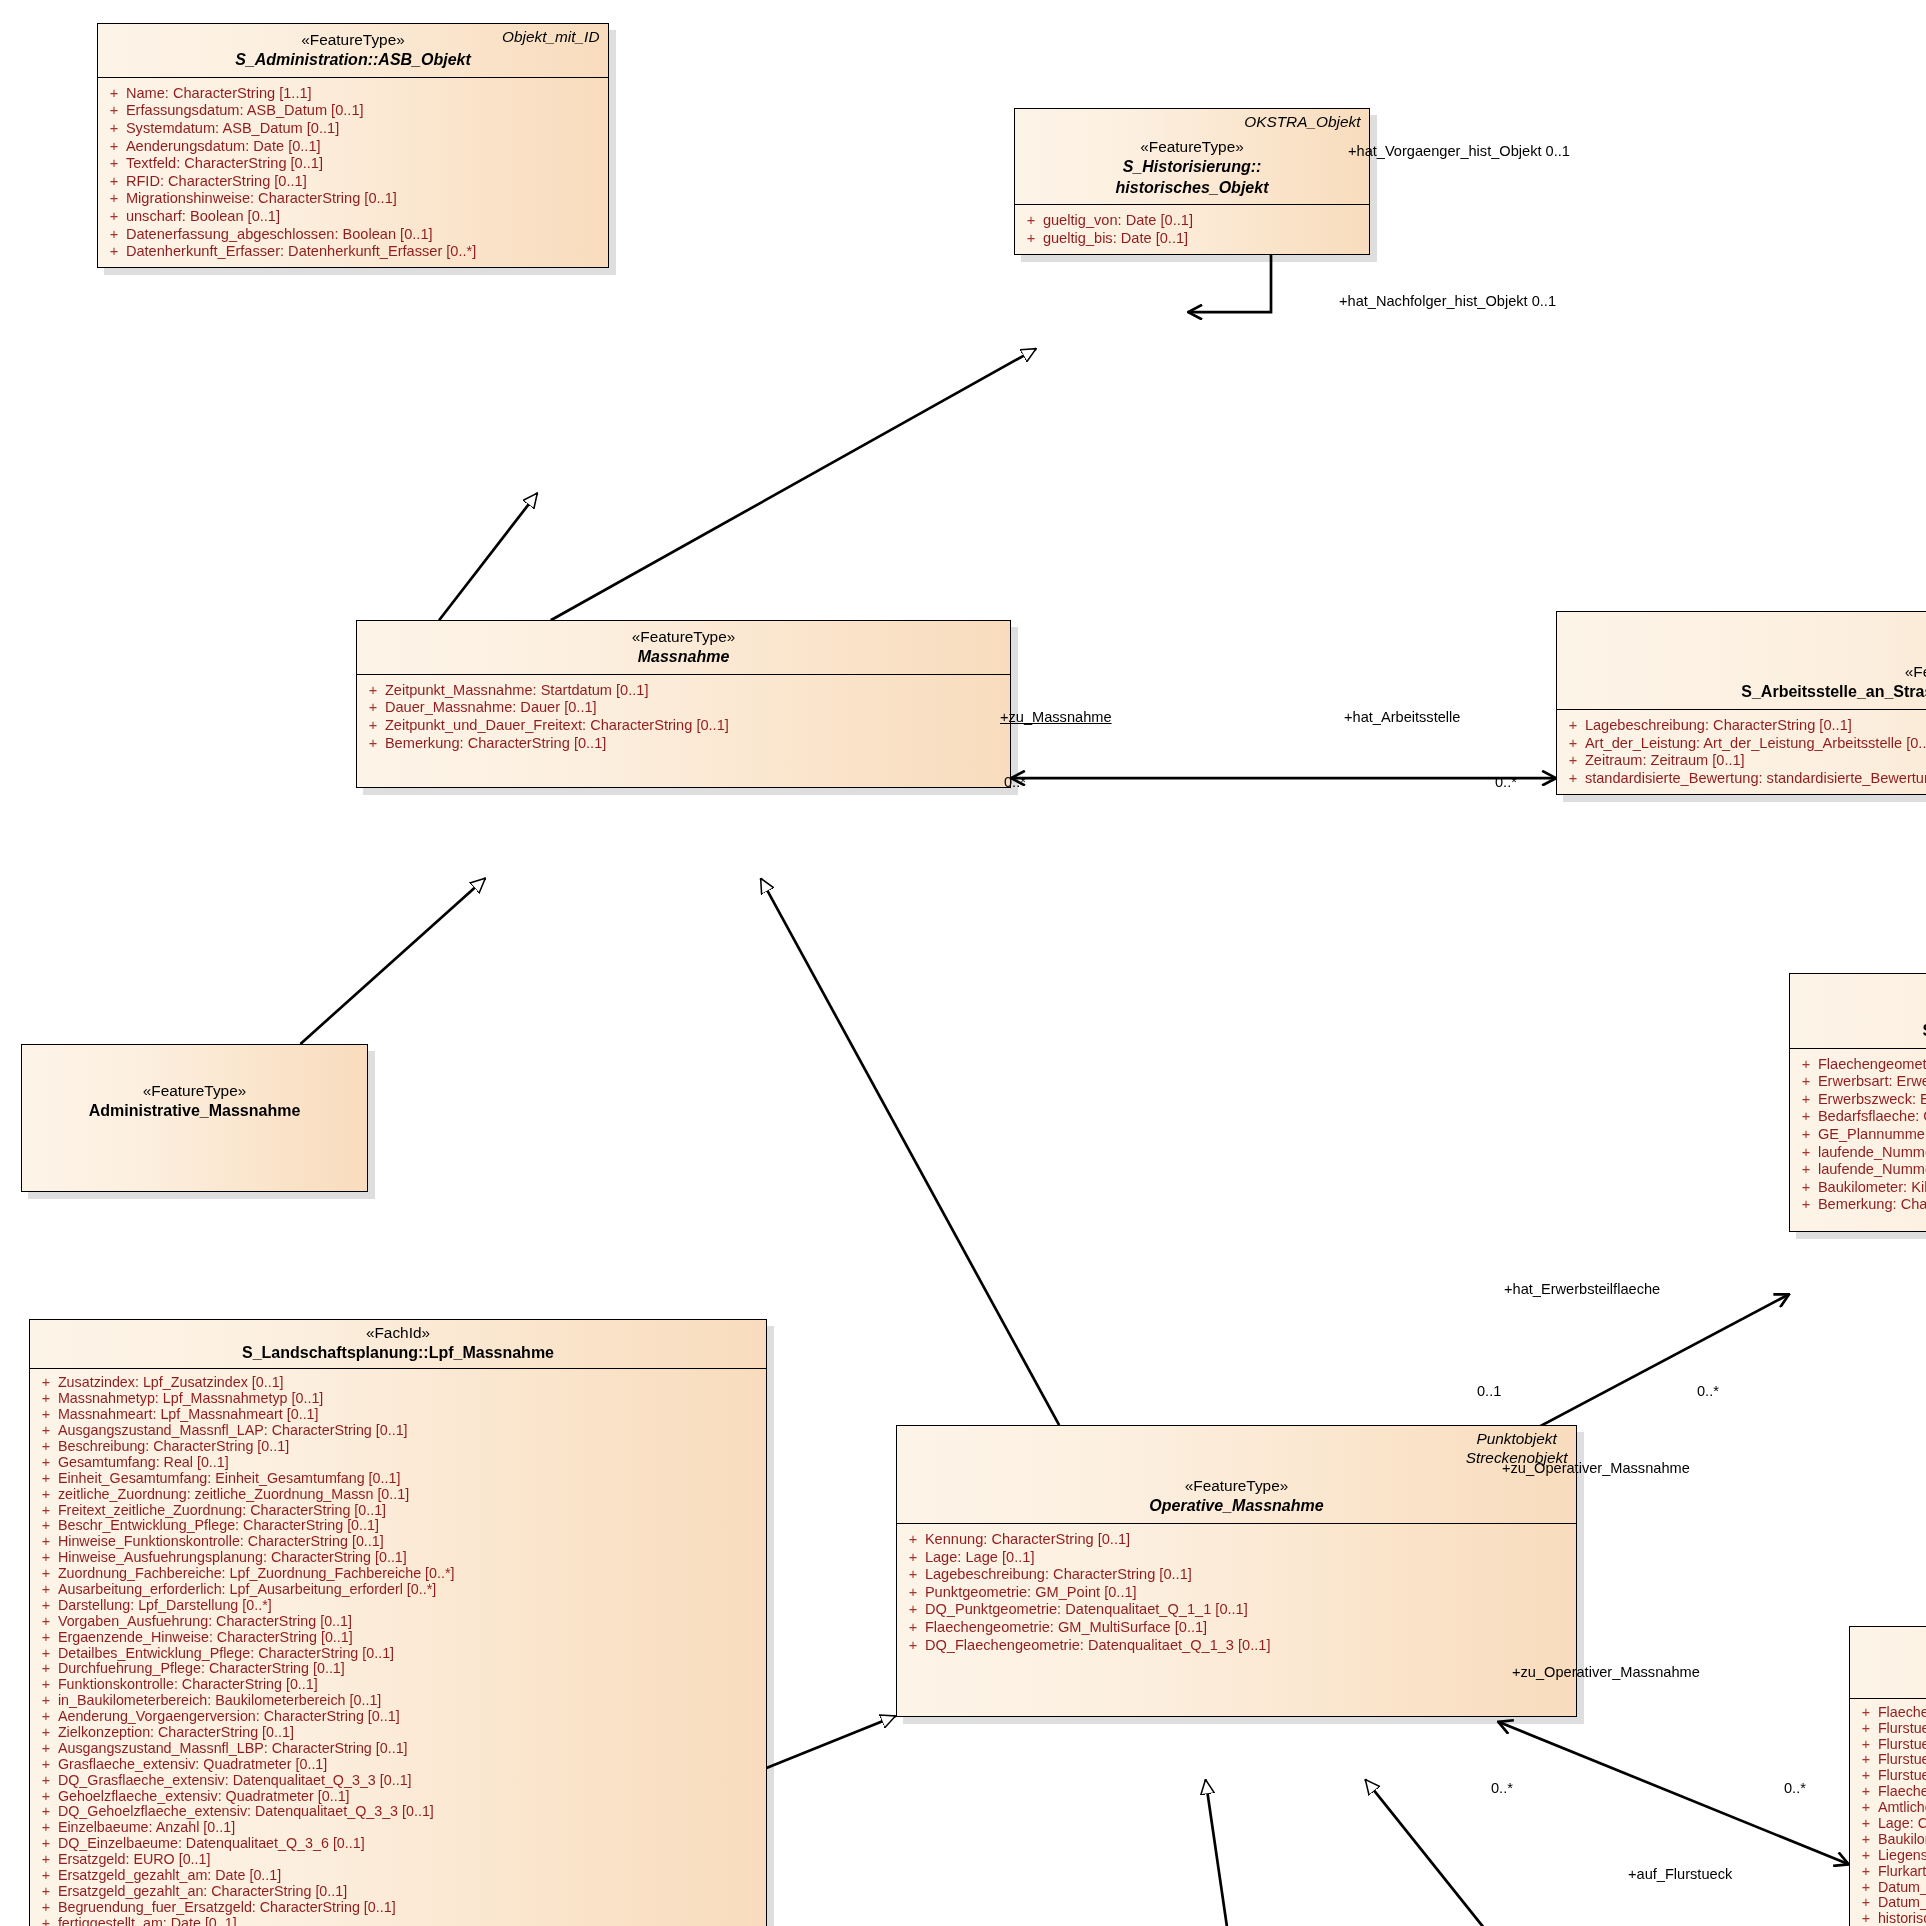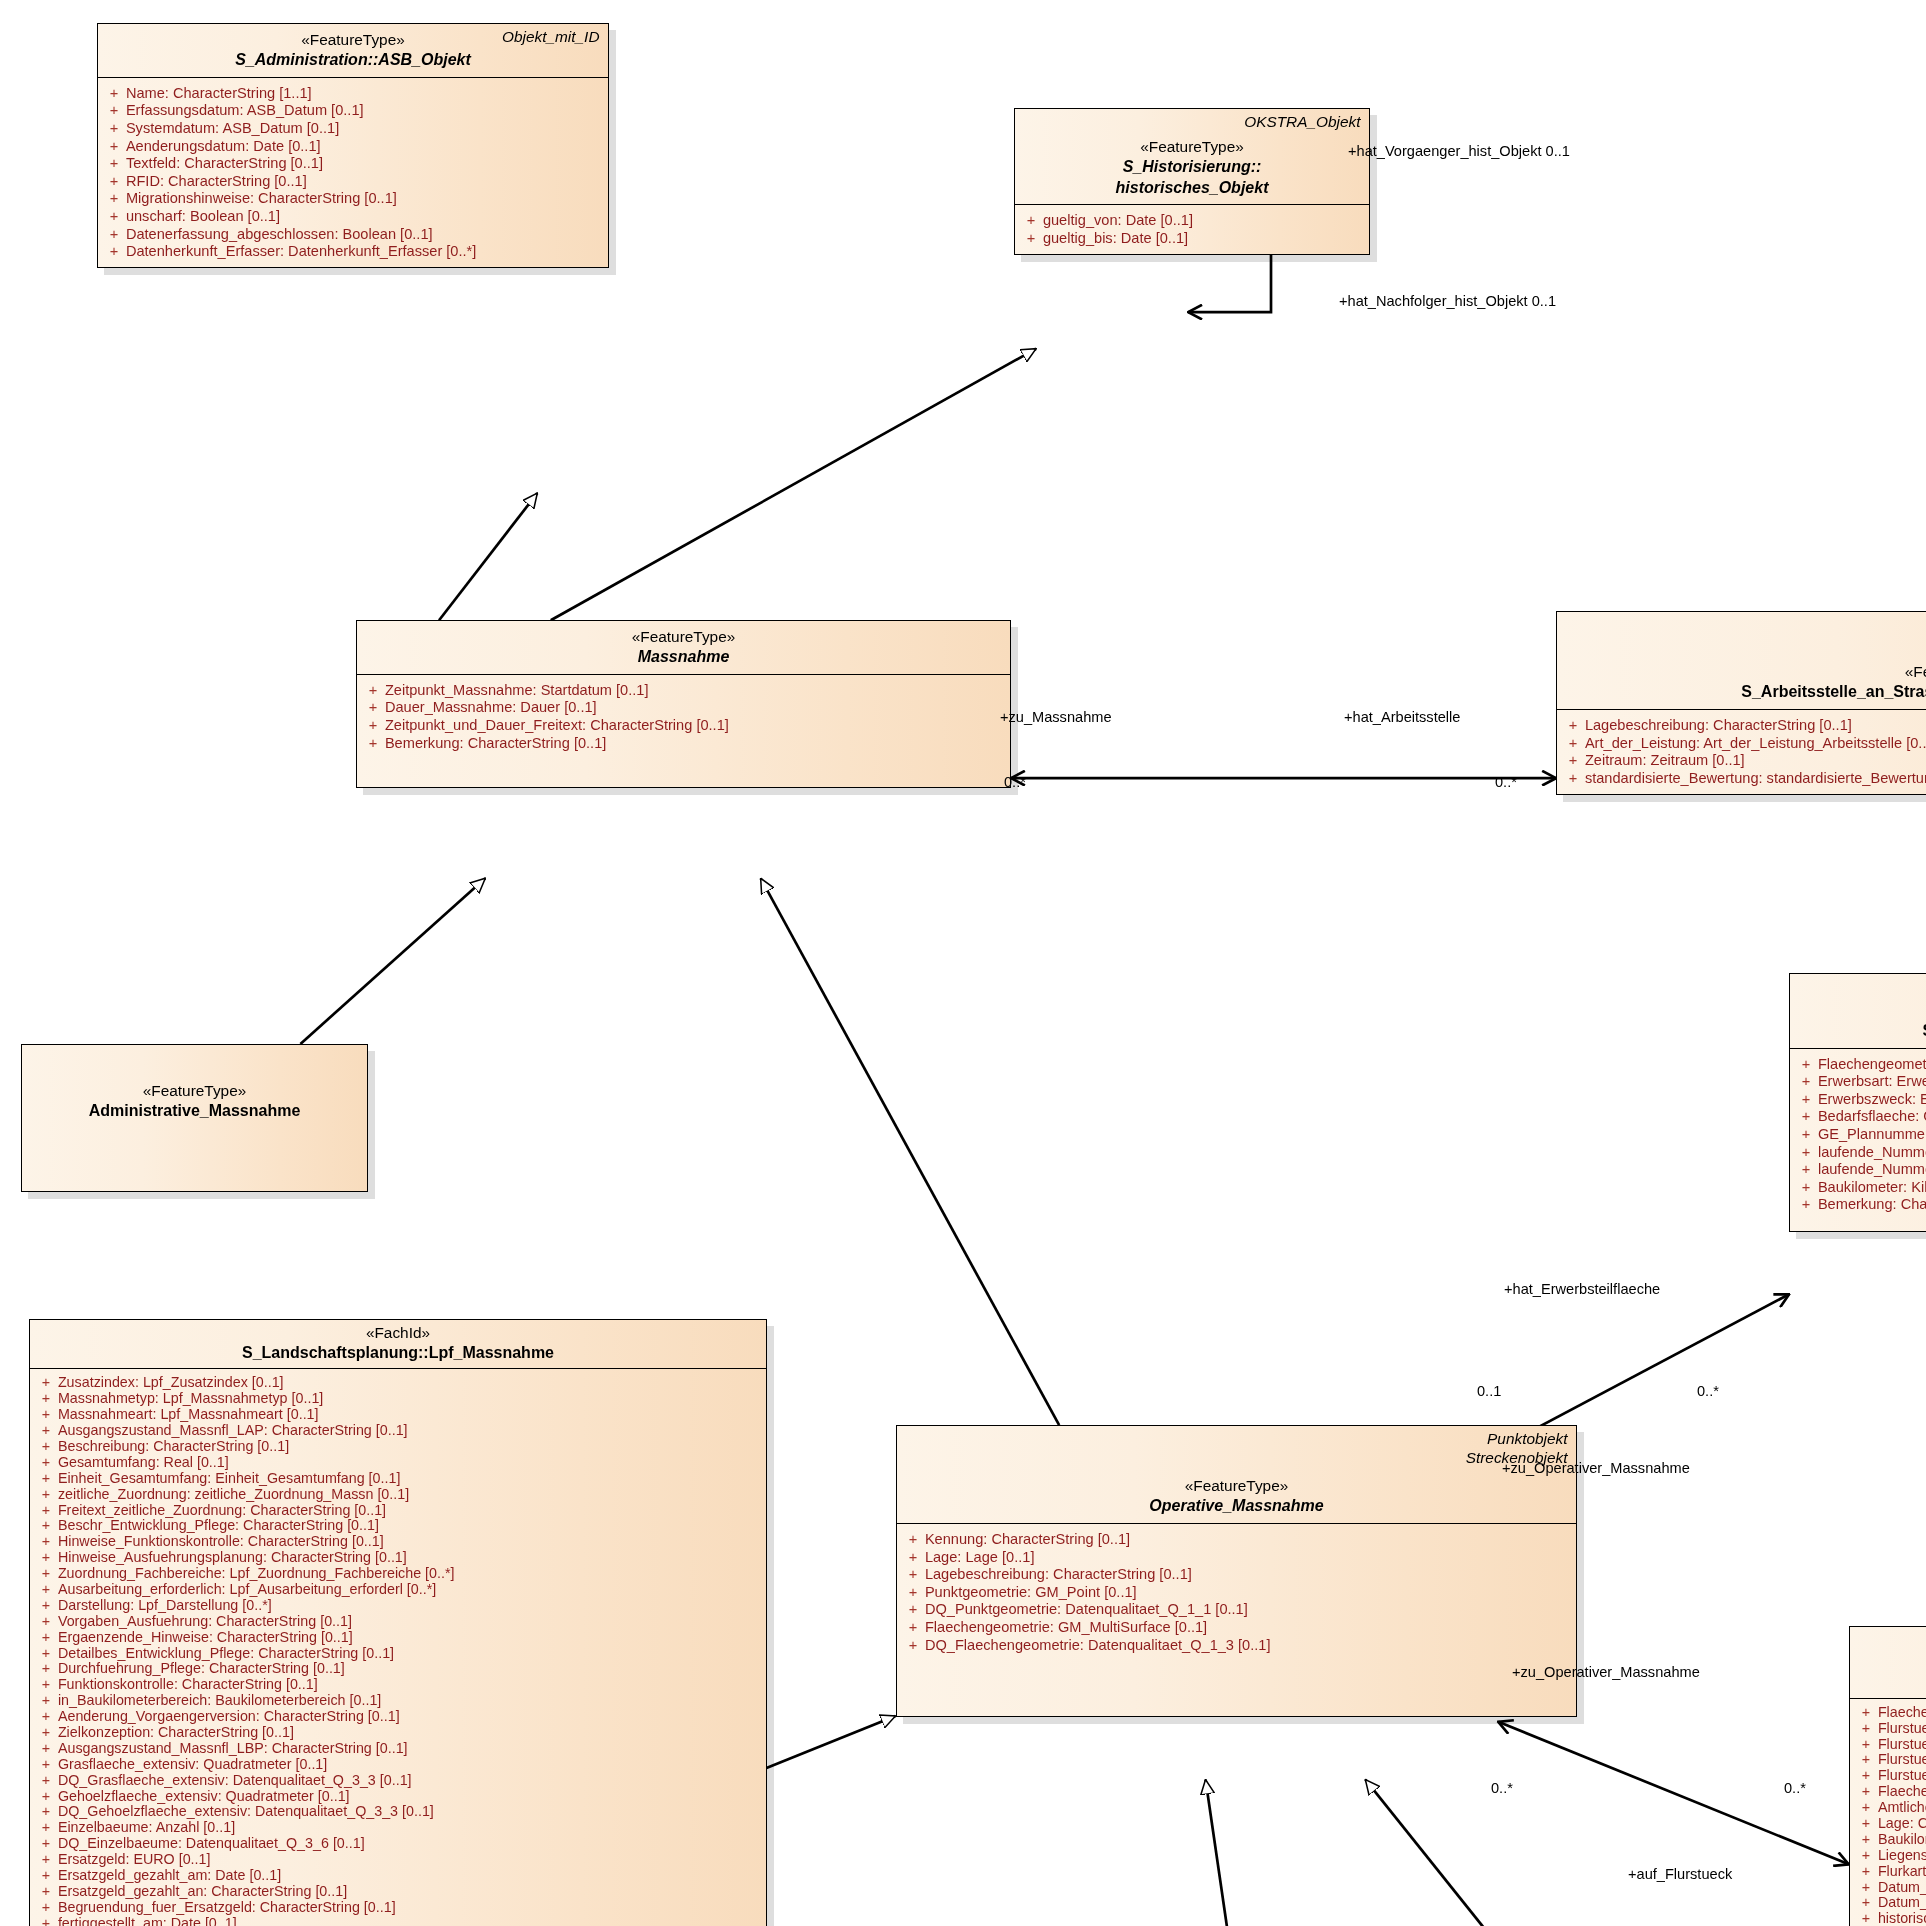--- a/index.html
+++ b/index.html
@@ -20,21 +20,21 @@
     z-index:5;
   }
   .uml .hdr{
     position:relative;
     padding:5.4px 8.5px 6.2px 8.5px;
     text-align:center;
   }
   .uml .tags{
     position:absolute;
     right:8.5px;top:3.9px;
-    text-align:right;
+    text-align:center;
     font-style:italic;
     font-size:15.4px;
     line-height:1.22;
     color:#000;
     white-space:nowrap;
   }
   .uml .stereo{
     font-size:15.4px;color:#000;line-height:1.3;margin-top:0.8px;
   }
   .uml .cname{
@@ -558,21 +558,21 @@
         <div class="row">
           <span class="vis">+</span>
           <span class="txt">historisch: Boolean [0..1]</span>
         </div>
       </div>
   </div>
 
   <div class="lbl" style="left:1348px;top:143px;">+hat_Vorgaenger_hist_Objekt 0..1</div>
   <div class="lbl" style="left:1339px;top:293px;">+hat_Nachfolger_hist_Objekt 0..1</div>
 
-  <div class="lbl" style="left:1000px;top:709px;">+zu_Massnahme</div>
+  <div class="lbl" style="left:1000px;top:709px;text-decoration:underline;">+zu_Massnahme</div>
   <div class="lbl" style="left:1344px;top:709px;text-align:center;">+hat_Arbeitsstelle</div>
   <div class="mult" style="left:1004px;top:774px;">0..*</div>
   <div class="mult" style="left:1495px;top:774px;">0..*</div>
 
   <div class="lbl" style="left:1504px;top:1281px;">+hat_Erwerbsteilflaeche</div>
   <div class="mult" style="left:1477px;top:1383px;">0..1</div>
   <div class="mult" style="left:1697px;top:1383px;">0..*</div>
   <div class="lbl" style="left:1502px;top:1460px;">+zu_Operativer_Massnahme</div>
 
   <div class="lbl" style="left:1512px;top:1664px;">+zu_Operativer_Massnahme</div>

